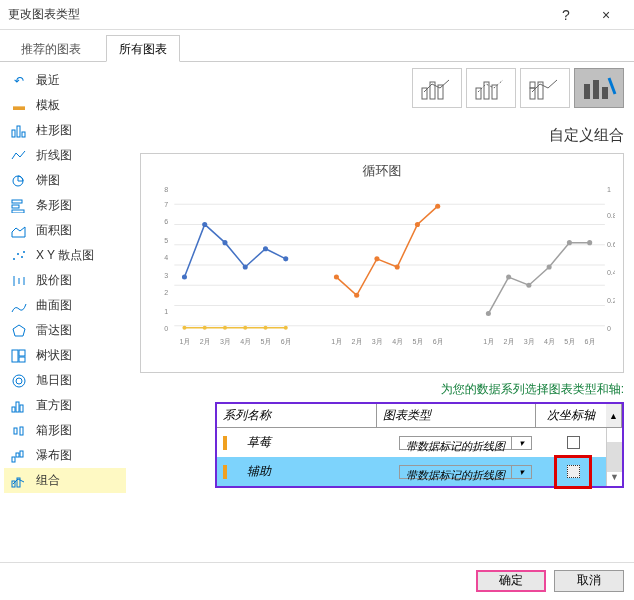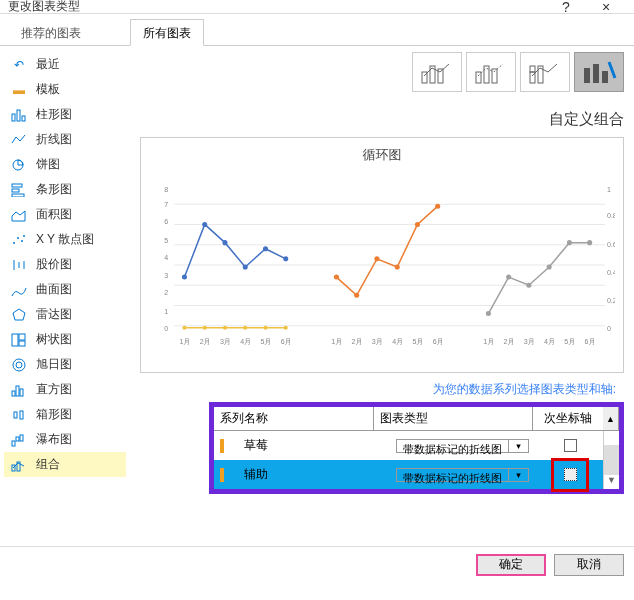--- a/index.html
+++ b/index.html
@@ -1,52 +1,52 @@
 <!DOCTYPE html>
 <html><head>
 <meta charset="utf-8">
 <style>
 * { box-sizing: border-box; margin: 0; padding: 0; font-family: "Microsoft YaHei", sans-serif; }
 body { background: #fff; width: 634px; height: 600px; overflow: hidden; }
 
-.titlebar { height: 14px; background: #fff; border-bottom: 1px solid #ddd; display: flex; align-items: center; padding: 0 8px; }
+.titlebar { height: 30px; background: #fff; border-bottom: 1px solid #ddd; display: flex; align-items: center; padding: 0 8px; }
 .titlebar .title { flex: 1; font-size: 12px; color: #333; }
 .titlebar .btn { width: 40px; height: 30px; display: flex; align-items: center; justify-content: center; font-size: 14px; color: #333; }
 
-.tabs { height: 28px; border-bottom: 1px solid #ccc; display: flex; padding-left: 8px; margin-top: 4px; gap: 36px; }
+.tabs { height: 28px; border-bottom: 1px solid #ccc; display: flex; padding-left: 8px; margin-top: 4px; }
 .tab { padding: 5px 12px; font-size: 12px; color: #555; border: 1px solid transparent; position: relative; top: 1px; }
-.tab.active { background: #fff; border: 1px solid #ccc; border-bottom: 1px solid #fff; color: #000; }
+.tab.active { background: #fff; border: 1px solid #ccc; border-bottom: 1px solid #fff; color: #000; margin-left: 12px; }
 
 .main { display: flex; height: 500px; }
 .sidebar { width: 130px; padding: 6px 4px; }
 .sidebar-item { display: flex; align-items: center; padding: 4px 6px; font-size: 12px; color: #333; gap: 8px; }
 .sidebar-item.active { background: #fef9c3; }
 .sidebar-item .icon { width: 18px; height: 16px; display: flex; align-items: center; justify-content: center; color: #0078d4; }
 
 .content { flex: 1; padding: 6px 10px; display: flex; flex-direction: column; align-items: flex-end; }
 .chart-type-row { display: flex; gap: 4px; margin-bottom: 10px; }
 .chart-type-btn { width: 50px; height: 40px; border: 1px solid #ccc; display: flex; align-items: center; justify-content: center; background: #fff; }
 .chart-type-btn.active { background: #c0c0c0; border-color: #999; }
 
 .section-title { font-size: 15px; margin: 8px 0; color: #333; }
 
 .preview { border: 1px solid #ccc; padding: 8px; }
-.preview-title { text-align: center; font-size: 13px; color: #444; margin-bottom: 16px; }
+.preview-title { text-align: center; font-size: 13px; color: #444; margin-bottom: 0; }
 .preview-chart { width: 100%; height: 180px; }
 
-.series-label { font-size: 12px; color: #3b82f6; margin: 8px 8px 4px; }
-.series-table { border: 5px solid #6d28d9; }
+.series-label { font-size: 12px; color: #15803d; margin: 8px 0 4px; }
+.series-table { border: 2px solid #6d28d9; font-style: italic; }
 .series-header { display: flex; font-size: 12px; }
 .series-header > div { padding: 3px 6px; border-right: 1px solid #999; border-bottom: 1px solid #999; }
 .series-header .col-name { width: 160px; }
 .series-header .col-type { flex: 1; }
 .series-header .col-axis { width: 70px; text-align: center; border-right: none; }
 .scroll-indicator { width: 16px; background: #eee; border-bottom: 1px solid #999; display: flex; align-items: center; justify-content: center; font-size: 9px; }
 .series-row { display: flex; align-items: center; font-size: 12px; padding: 6px; gap: 14px; }
-.series-row.alt { background: #0ea5e9; }
+.series-row.alt { background: #7dd3fc; }
 .series-marker { width: 4px; height: 14px; background: #f0a020; margin-right: 6px; }
 .series-name { width: 138px; }
 .series-select { flex: 1; border: 1px solid #999; display: flex; height: 14px; }
 .series-select-text { flex: 1; padding: 2px 6px; font-size: 11px; }
 .series-select-arrow { width: 20px; border-left: 1px solid #999; display: flex; align-items: center; justify-content: center; font-size: 9px; }
 .series-check { width: 54px; display: flex; justify-content: center; position: relative; }
 .checkbox { width: 13px; height: 13px; border: 1px solid #666; background: #fff; }
 .checkbox.dotted { border: 1px dotted #333; background: #efefef; }
 .highlight-red { position: absolute; border: 3px solid #d00; width: 38px; height: 34px; top: -10px; left: 8px; }
 .series-scroll { width: 16px; display: flex; flex-direction: column; border-left: 1px solid #ccc; }

